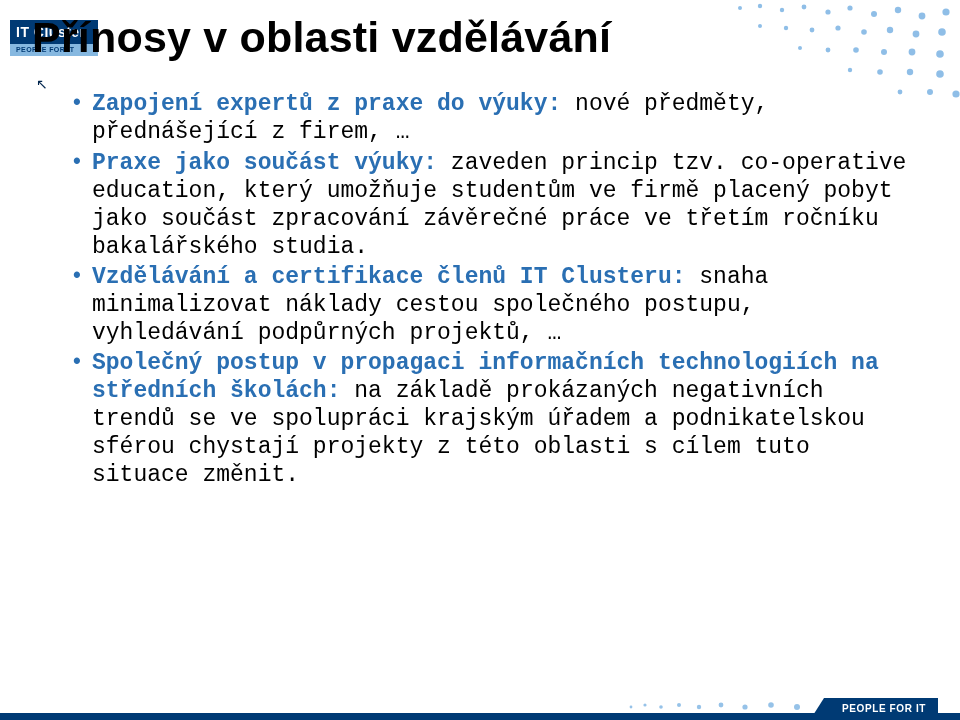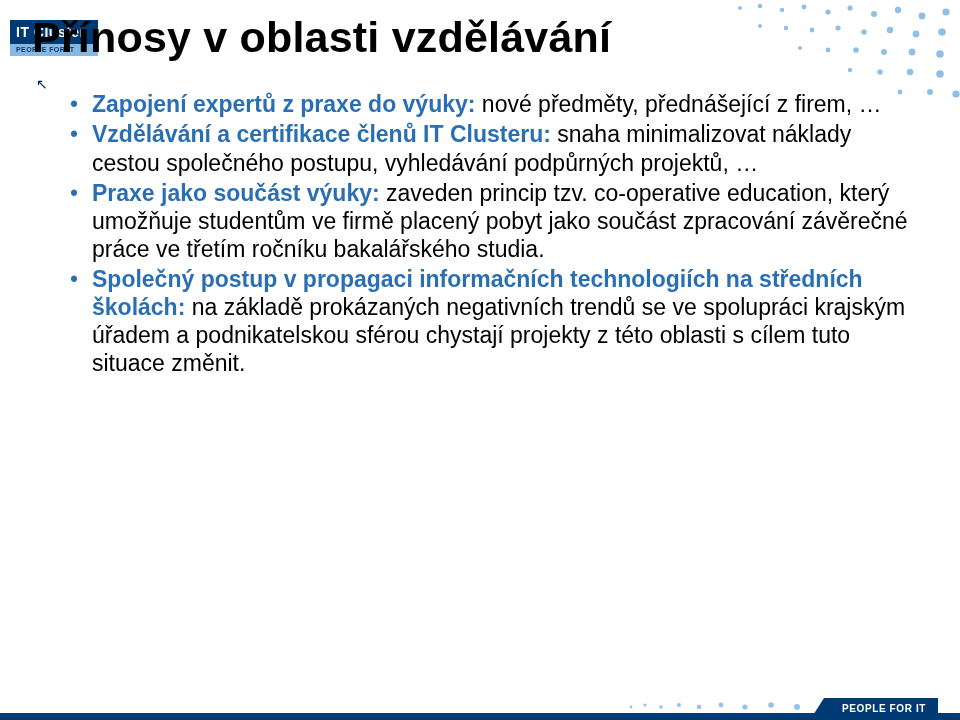--- a/index.html
+++ b/index.html
@@ -76,20 +76,21 @@
     margin-left: 38px;
     margin-right: 10px;
   }
   ul.bullets > li {
     position: relative;
     font-size: 23px;
     line-height: 1.22;
     color: #000;
     margin-bottom: 2px;
     padding-left: 22px;
+    font-family: Liberation Mono, monospace;
   }
   ul.bullets > li::before {
     content: "•";
     position: absolute;
     left: 0;
     top: 0;
     color: #2a6fb3;
     font-size: 23px;
     line-height: 1.22;
   }
@@ -190,24 +191,24 @@
 </div>
 <div class="cursor-arrow">↖</div>
 
 <div class="slide">
   <h1 class="title">Přínosy v oblasti vzdělávání</h1>
   <ul class="bullets">
     <li>
       <span class="lead">Zapojení expertů z praxe do výuky:</span><span class="plain"> nové předměty, přednášející z firem, …</span>
     </li>
     <li>
+      <span class="lead">Praxe jako součást výuky:</span><span class="plain"> zaveden princip tzv. co-operative education, který umožňuje studentům ve firmě placený pobyt jako součást zpracování závěrečné práce ve třetím ročníku bakalářského studia.</span>
+    </li>
+    <li>
       <span class="lead">Vzdělávání a certifikace členů IT Clusteru:</span><span class="plain"> snaha minimalizovat náklady cestou společného postupu, vyhledávání podpůrných projektů, …</span>
-    </li>
-    <li>
-      <span class="lead">Praxe jako součást výuky:</span><span class="plain"> zaveden princip tzv. co-operative education, který umožňuje studentům ve firmě placený pobyt jako součást zpracování závěrečné práce ve třetím ročníku bakalářského studia.</span>
     </li>
     <li>
       <span class="lead">Společný postup v propagaci informačních technologiích na středních školách:</span><span class="plain"> na základě prokázaných negativních trendů se ve spolupráci krajským úřadem a podnikatelskou sférou chystají projekty z této oblasti s cílem tuto situace změnit.</span>
     </li>
   </ul>
 </div>
 
 <div class="footer">
   <div class="footer-dots">
     <svg width="180" height="20" viewBox="0 0 180 20">

